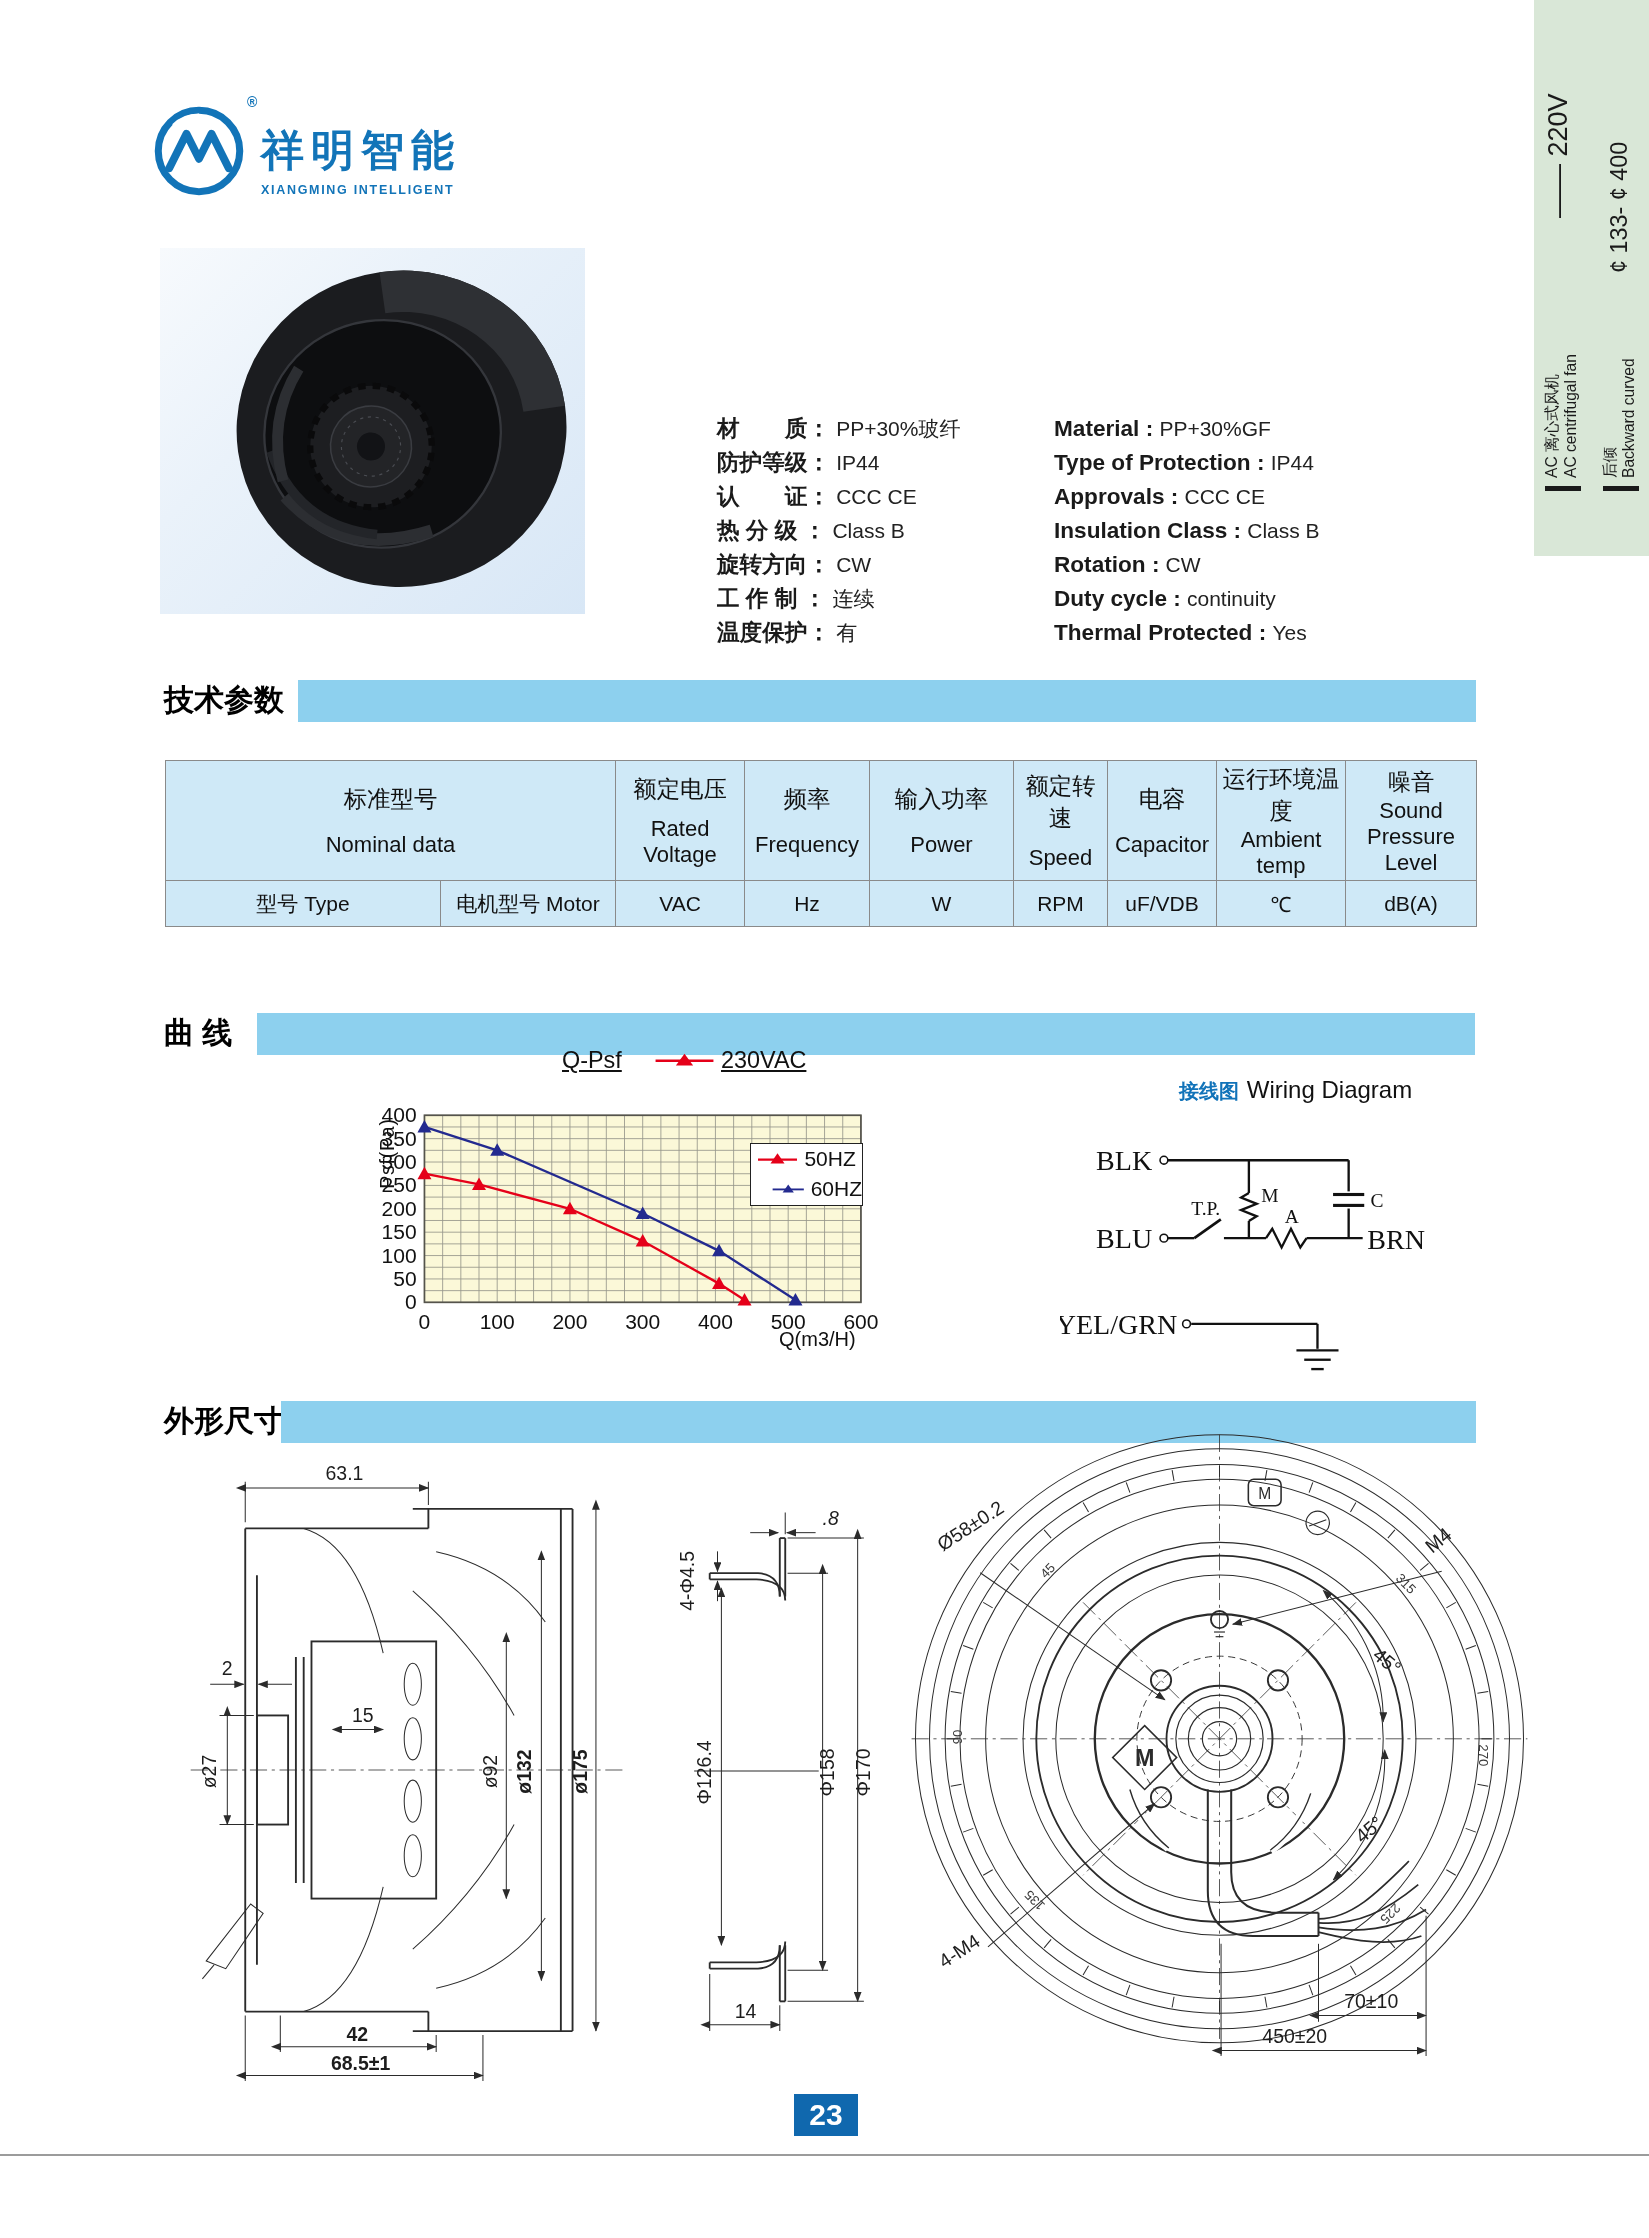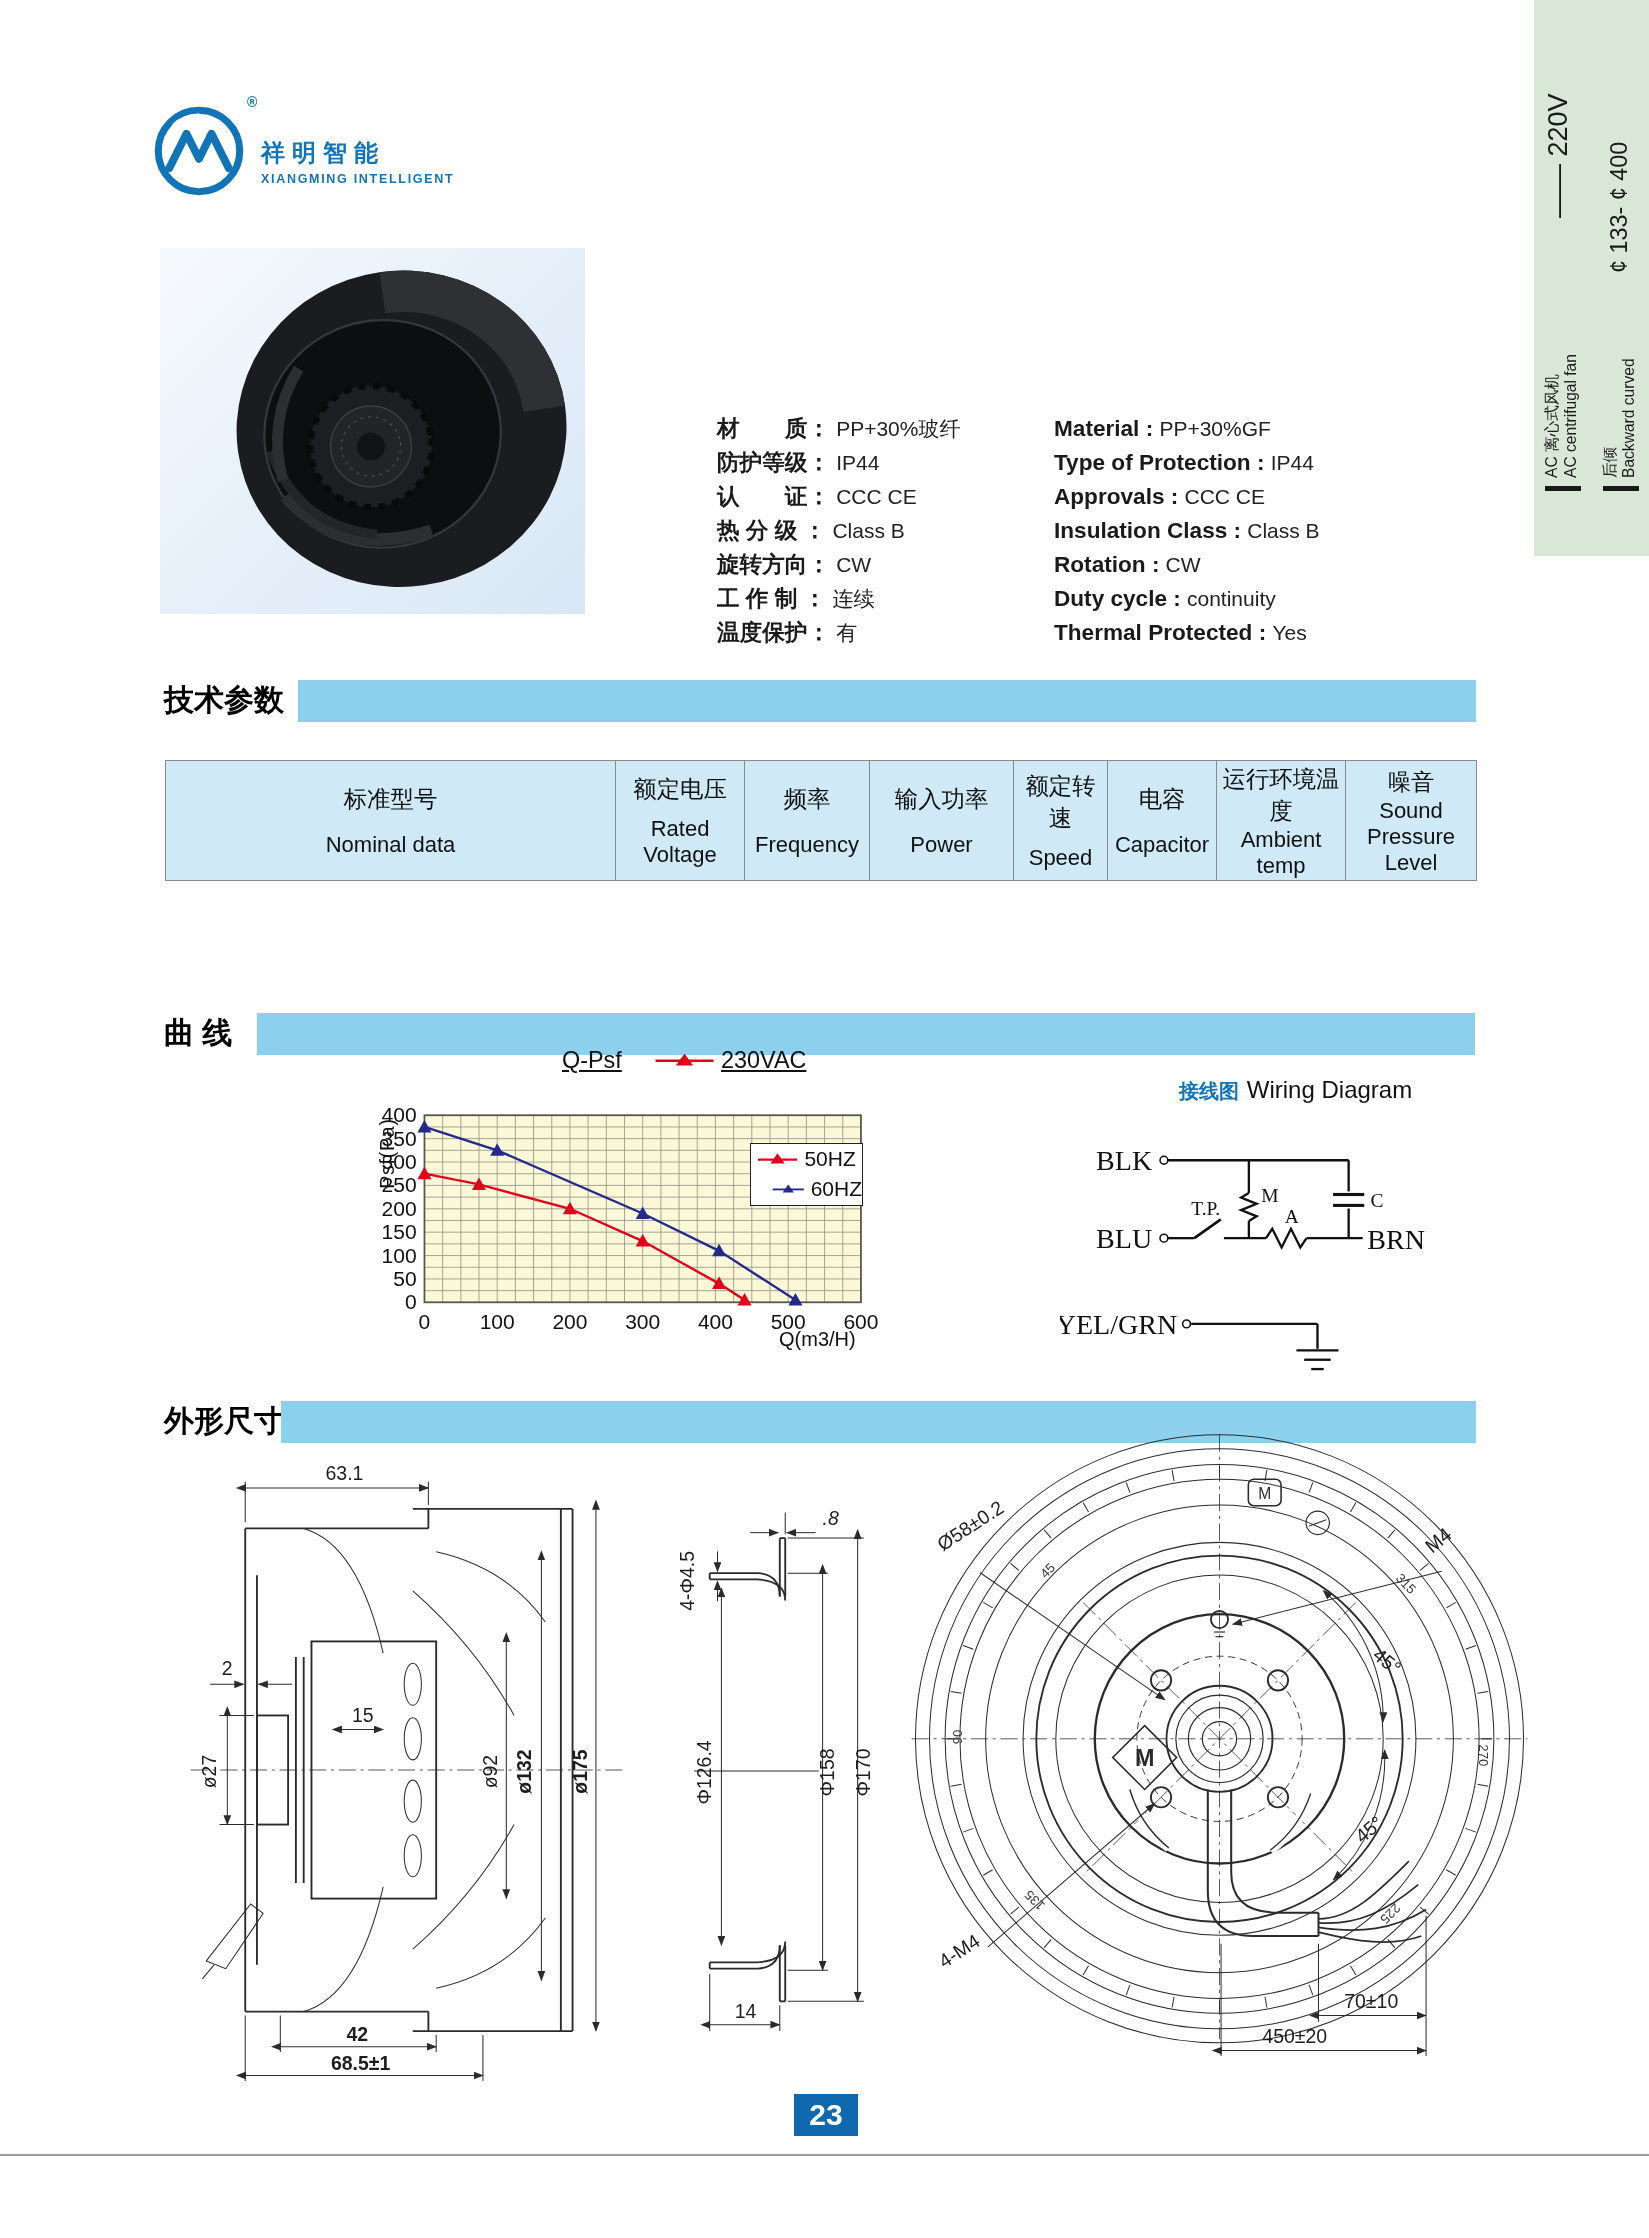--- a/index.html
+++ b/index.html
@@ -1,21 +1,21 @@
 <!DOCTYPE html>
 <html style="font-size:12.5px"><head>
 <meta charset="utf-8">
 <style>
   html,body{margin:0;padding:0;background:#ffffff;}
   .page{position:relative;width:1649px;height:2239px;background:#fff;overflow:hidden;
         font-family:"Liberation Sans", sans-serif;color:#111;}
   .abs{position:absolute;}
 
   
-  .logo-zh{font-size:24px;font-weight:bold;color:var(--brand);letter-spacing:7px;margin-top:15px;}
+  .logo-zh{font-size:43px;font-weight:bold;color:var(--brand);letter-spacing:7px;}
   .logo-en{font-size:12.5px;font-weight:bold;color:var(--brand);letter-spacing:1.7px;margin-top:3.1px;}
   .logo-reg{font-size:14px;color:var(--brand);font-weight:bold;}
 
   
   .photo{background:linear-gradient(135deg,#f7fafd 0%,#eaf2fa 35%,#d8e7f6 100%);}
 
   
   .title-zh{font-size:44px;font-weight:bold;color:var(--titleblue);}
   .title-en{font-size:39px;font-weight:bold;color:#1c1c1c;margin-left:14px;}
   .subtitle{font-size:35px;font-weight:bold;color:#1c1c1c;}
@@ -197,20 +197,31 @@
             <div class="hd-en">Capacitor</div>
           </td>
       <td class="hd">
             <div class="hd-zh">运行环境温度</div>
             <div class="hd-en">Ambient temp</div>
           </td>
       <td class="hd">
             <div class="hd-zh">噪音</div>
             <div class="hd-en">Sound Pressure Level</div>
           </td>
+    </tr>
+    <tr class="r2">
+      <td class="hd unit">型号 Type</td>
+      <td class="hd unit">电机型号 Motor</td>
+      <td class="hd unit">VAC</td>
+      <td class="hd unit">Hz</td>
+      <td class="hd unit">W</td>
+      <td class="hd unit">RPM</td>
+      <td class="hd unit">uF/VDB</td>
+      <td class="hd unit">℃</td>
+      <td class="hd unit">dB(A)</td>
     </tr>
   </tbody>
     </table>
 
   <div class="abs sec-label" style="left:164px;top:1013px;">曲  线</div>
   <div class="abs sec-banner" style="left:257px;top:1013px;width:1218px;"></div>
 
   <div class="abs" style="left:366px;top:1041px;width:530px;height:320px;">
     <svg id="curve-svg" width="530" height="320" viewBox="0 0 680 410">
         <rect x="75" y="95" width="560" height="240" fill="#fbf8d8"></rect>

